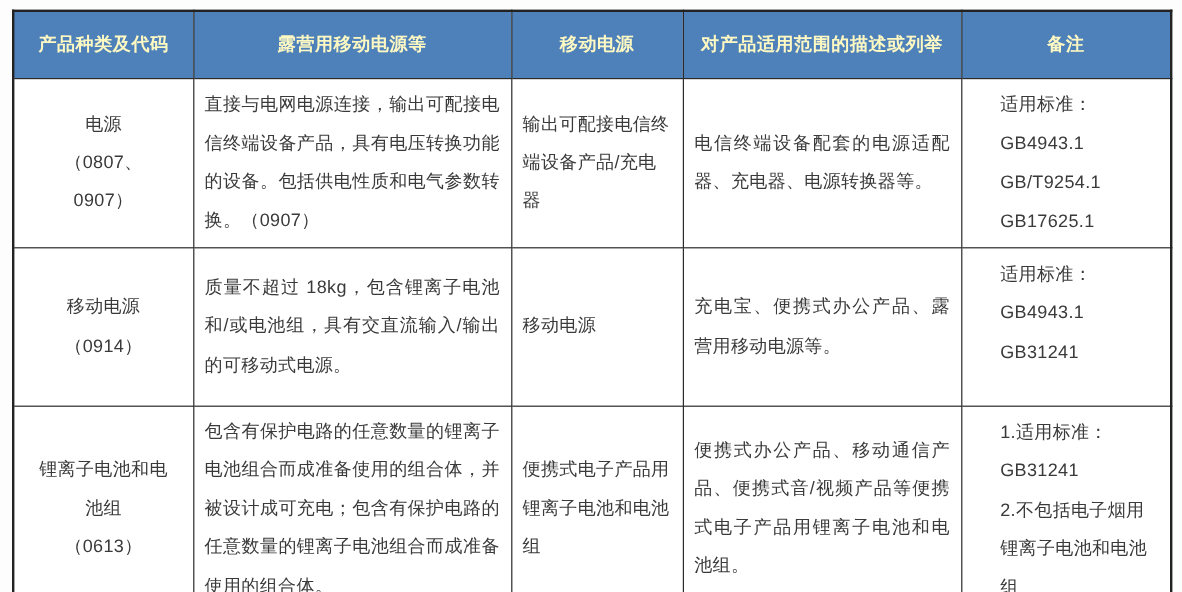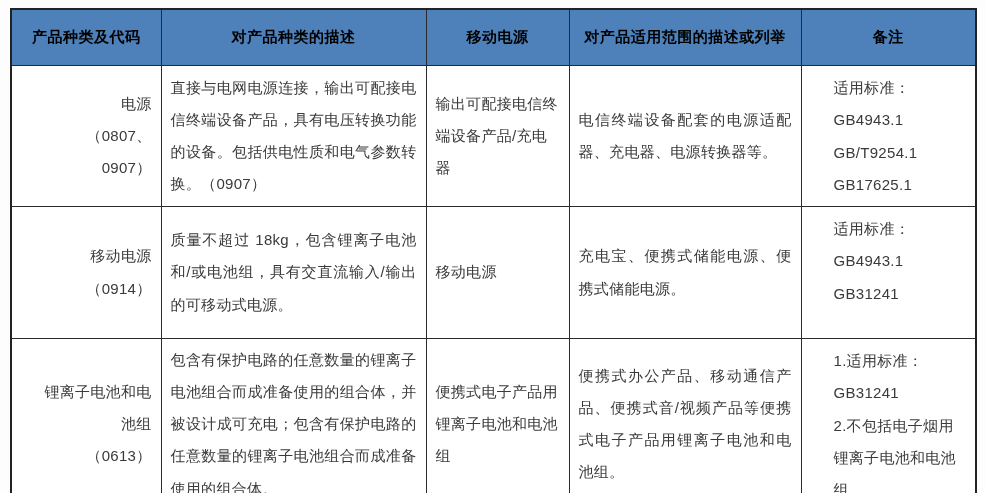--- a/index.html
+++ b/index.html
@@ -20,21 +20,21 @@
     width: 965px;
     border: 2px solid #222222;
     background: #ffffff;
   }
   .cert-table th, .cert-table td {
     border: 1px solid #2a2a2a;
     overflow: hidden;
   }
   .cert-table th {
     background: #4e80ba;
-    color: #000000;
+    color: #fef9c3;
     font-weight: bold;
     font-size: 15px;
     height: 32px;
     padding: 18px 4px;
     text-align: center;
     letter-spacing: 0.5px;
   }
   .cert-table td {
     font-size: 15px;
     color: #3a3a3a;
@@ -44,21 +44,21 @@
     white-space: pre-line;
     letter-spacing: 0.3px;
   }
   
   .col-category   { width: 150px; }
   .col-desc       { width: 265px; }
   .col-scope      { width: 143px; }
   .col-scope-desc { width: 232px; }
   .col-remarks    { width: 175px; }
 
-  td.cell-category { text-align: right; }
+  td.cell-category { text-align: center; }
   td.cell-desc, td.cell-scope-desc { text-align: justify; }
   td.cell-remarks { vertical-align: top; padding-top: 6px; padding-left: 32px; }
 
   tr.row-1 { height: 141px; }
   tr.row-2 { height: 132px; }
   tr.row-3 { height: 164px; }
 </style>
 </head>
 <body>
 
@@ -67,21 +67,21 @@
     <colgroup>
       <col class="col-category">
       <col class="col-desc">
       <col class="col-scope">
       <col class="col-scope-desc">
       <col class="col-remarks">
     </colgroup>
     <thead>
       <tr>
         <th>产品种类及代码</th>
-        <th>对产品种类的描述</th>
+        <th>露营用移动电源等</th>
         <th>移动电源</th>
         <th>对产品适用范围的描述或列举</th>
         <th>备注</th>
       </tr>
     </thead>
     <tbody>
       <tr class="row-1">
         <td class="cell-category">电源
 （0807、
 0907）</td>
@@ -91,21 +91,21 @@
         <td class="cell-remarks">适用标准：
 GB4943.1
 GB/T9254.1
 GB17625.1</td>
       </tr>
       <tr class="row-2">
         <td class="cell-category">移动电源
 （0914）</td>
         <td class="cell-desc">质量不超过 18kg，包含锂离子电池和/或电池组，具有交直流输入/输出的可移动式电源。</td>
         <td class="cell-scope">移动电源</td>
-        <td class="cell-scope-desc">充电宝、便携式储能电源、便携式储能电源。</td>
+        <td class="cell-scope-desc">充电宝、便携式办公产品、露营用移动电源等。</td>
         <td class="cell-remarks">适用标准：
 GB4943.1
 GB31241</td>
       </tr>
       <tr class="row-3">
         <td class="cell-category">锂离子电池和电
 池组
 （0613）</td>
         <td class="cell-desc">包含有保护电路的任意数量的锂离子电池组合而成准备使用的组合体，并被设计成可充电；包含有保护电路的任意数量的锂离子电池组合而成准备使用的组合体。</td>
         <td class="cell-scope">便携式电子产品用锂离子电池和电池组</td>

